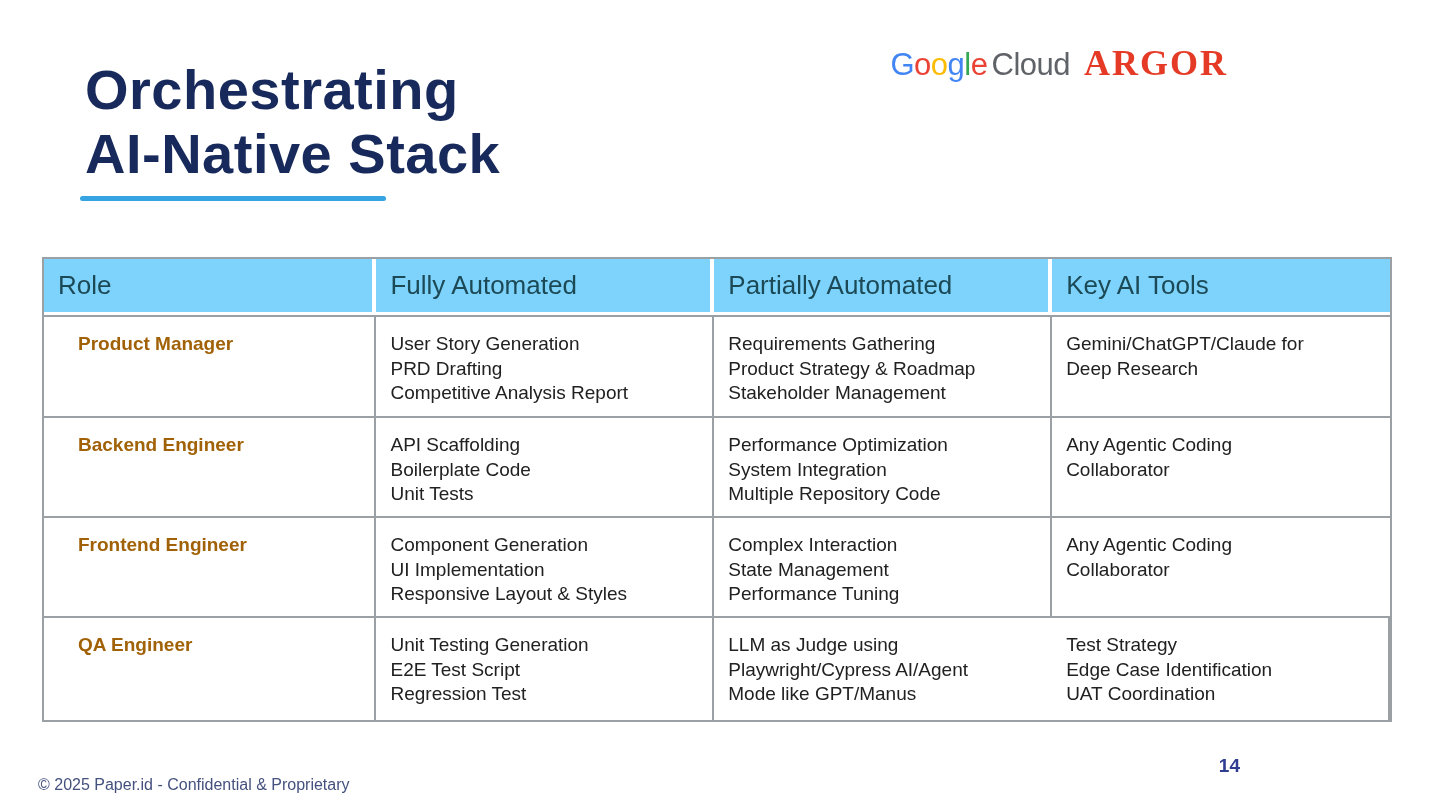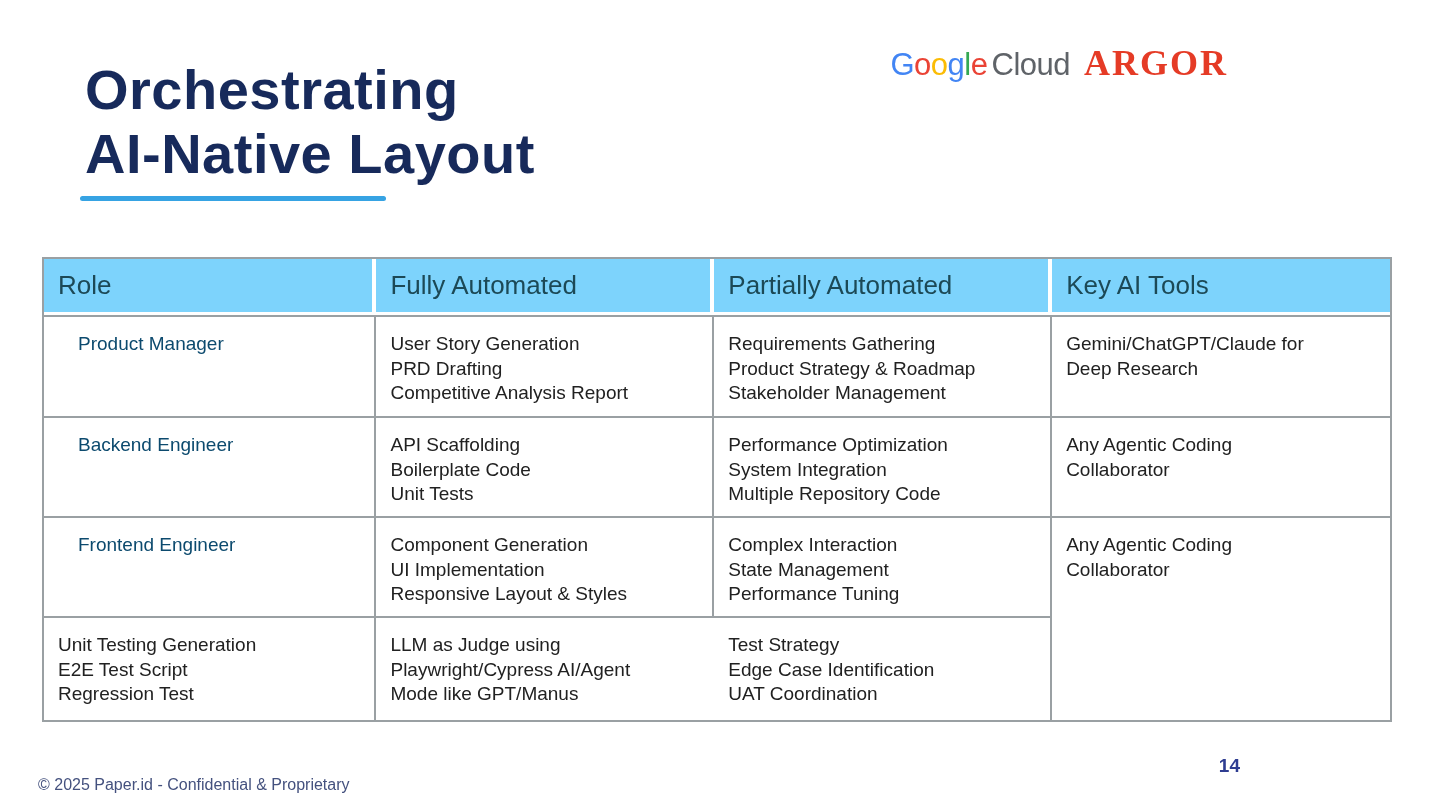--- a/index.html
+++ b/index.html
@@ -104,22 +104,22 @@
     border-top: 2px solid #9aa0a3;
     border-right: 2px solid #9aa0a3;
     padding: 15px 14px 0 14px;
     font-size: 19px;
     line-height: 24.5px;
     color: #212121;
     background: #ffffff;
   }
   .td.last { border-right: none; }
   .td.role {
-    font-weight: 400;
-    color: #0c4a6e;
+    font-weight: 700;
+    color: #a16207;
     padding-left: 34px;
   }
   .td.lines { white-space: pre-line; }
 
   
   .footer-left {
     position: absolute;
     left: 38px;
     top: 776px;
     font-size: 16px;
@@ -134,21 +134,21 @@
     color: #2e3d91;
   }
 </style>
 </head>
 <body>
 
 <div class="slide">
 
   <div class="title">
     <div>Orchestrating</div>
-    <div>AI-Native Layout</div>
+    <div>AI-Native Stack</div>
   </div>
   <div class="title-underline"></div>
 
   <div class="logo-bar">
     <span class="google-logo"><span style="color: rgb(66, 133, 244);">G</span><span style="color: rgb(234, 67, 53);">o</span><span style="color: rgb(251, 188, 5);">o</span><span style="color: rgb(66, 133, 244);">g</span><span style="color: rgb(52, 168, 83);">l</span><span style="color: rgb(234, 67, 53);">e</span><span class="cloud-label">Cloud</span>
     </span>
     <span class="argor-logo">ARGOR</span>
   </div>
 
   <div class="table-wrap">
@@ -182,20 +182,21 @@
       <div class="td role">Frontend Engineer</div>
       <div class="td lines">Component Generation
 UI Implementation
 Responsive Layout &amp; Styles</div>
       <div class="td lines">Complex Interaction
 State Management
 Performance Tuning</div>
       <div class="td lines last">Any Agentic Coding
 Collaborator</div>
 
+      <div class="td role">QA Engineer</div>
       <div class="td lines">Unit Testing Generation
 E2E Test Script
 Regression Test</div>
       <div class="td lines last">LLM as Judge using
 Playwright/Cypress AI/Agent
 Mode like GPT/Manus</div>
       <div class="td lines">Test Strategy
 Edge Case Identification
 UAT Coordination</div>
 

